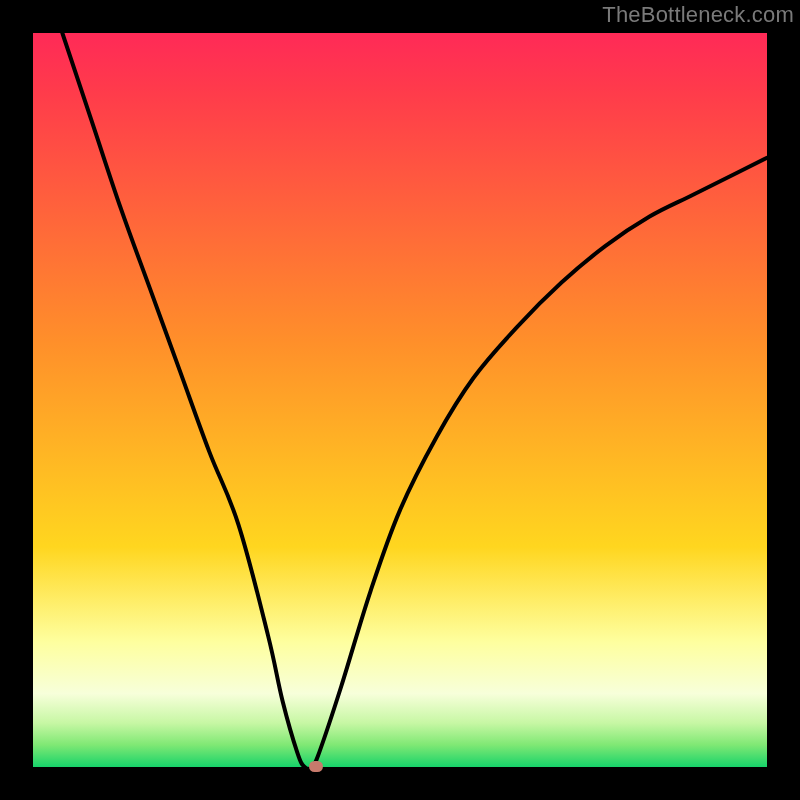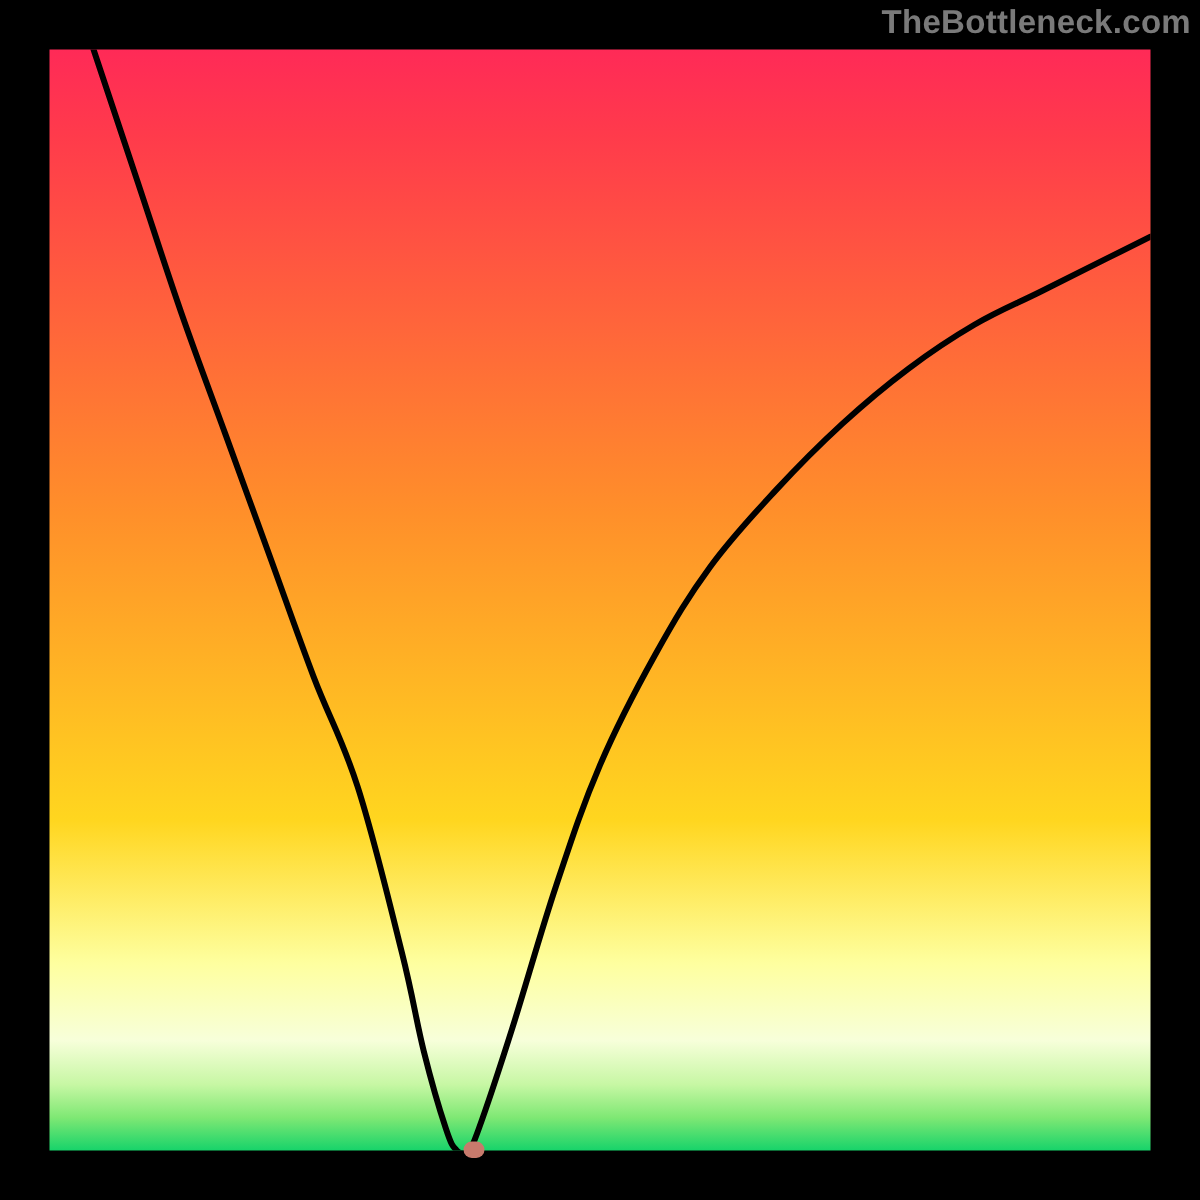--- a/index.html
+++ b/index.html
@@ -37,21 +37,21 @@
       #7fe874 97%,
       var(--c-green) 100%
     );
   }
   .watermark {
     position: absolute;
     top: 2px;
     right: 6px;
     color: #7a7a7a;
     font-size: 22px;
-    font-weight: 700;
+    font-weight: 400;
     letter-spacing: 0.2px;
     user-select: none;
   }
   svg.curve {
     position: absolute;
     left: 0;
     top: 0;
     width: 734px;
     height: 734px;
   }

